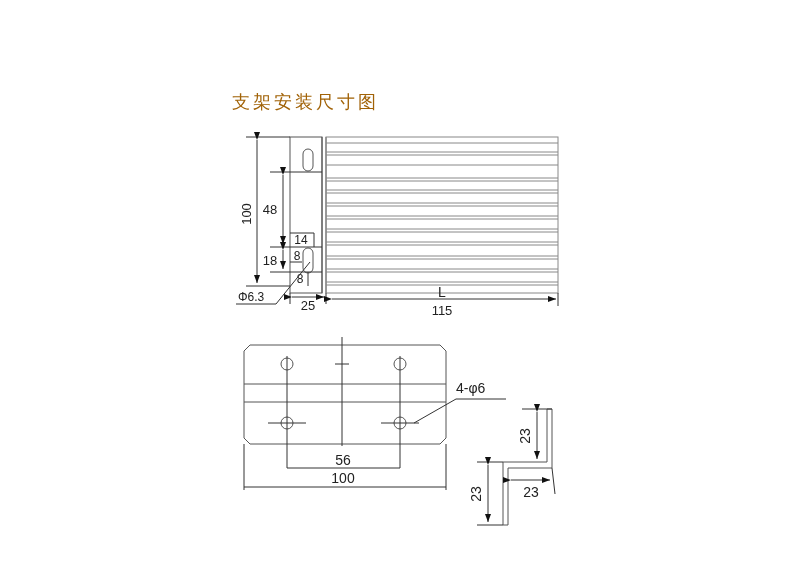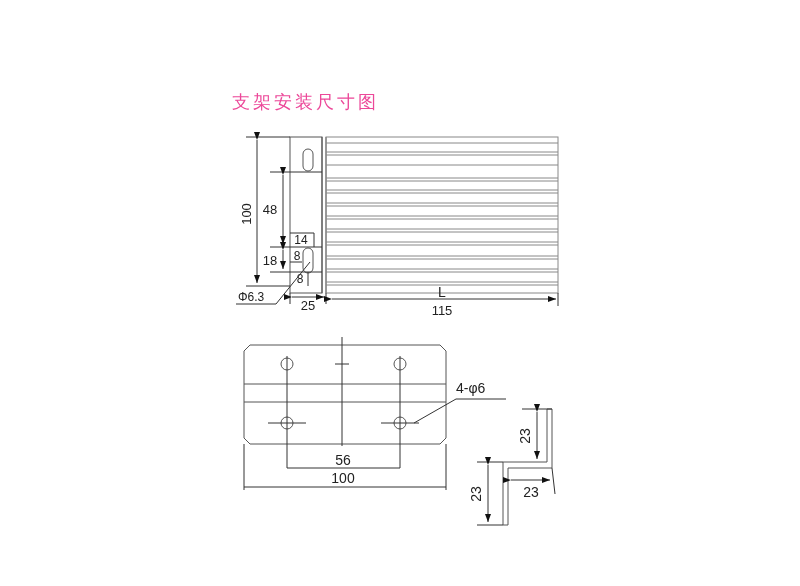--- a/index.html
+++ b/index.html
@@ -1,19 +1,19 @@
 <!DOCTYPE html>
 <html><head>
 <meta charset="utf-8">
 <style>
   html, body { margin: 0; padding: 0; background: #ffffff; }
   body { width: 800px; height: 586px; position: relative; overflow: hidden;
          font-family: "Liberation Sans", "DejaVu Sans", sans-serif; }
   .title { position: absolute; left: 232px; top: 90px; font-size: 18px;
-           letter-spacing: 3px; color: #ec4899; font-family: "DejaVu Sans", sans-serif; }
+           letter-spacing: 3px; color: #a16207; font-family: "DejaVu Sans", sans-serif; }
   svg { position: absolute; left: 0; top: 0; }
   svg text { font-family: "Liberation Sans", "DejaVu Sans", sans-serif; fill: #222; }
   .ln { stroke: #555; stroke-width: 1; fill: none; }
   .lt { stroke: #888; stroke-width: 1; fill: none; }
   .dim { stroke: #333; stroke-width: 1; fill: none; }
 </style>
 </head>
 <body>
 
 <div class="title">支架安装尺寸图</div>

